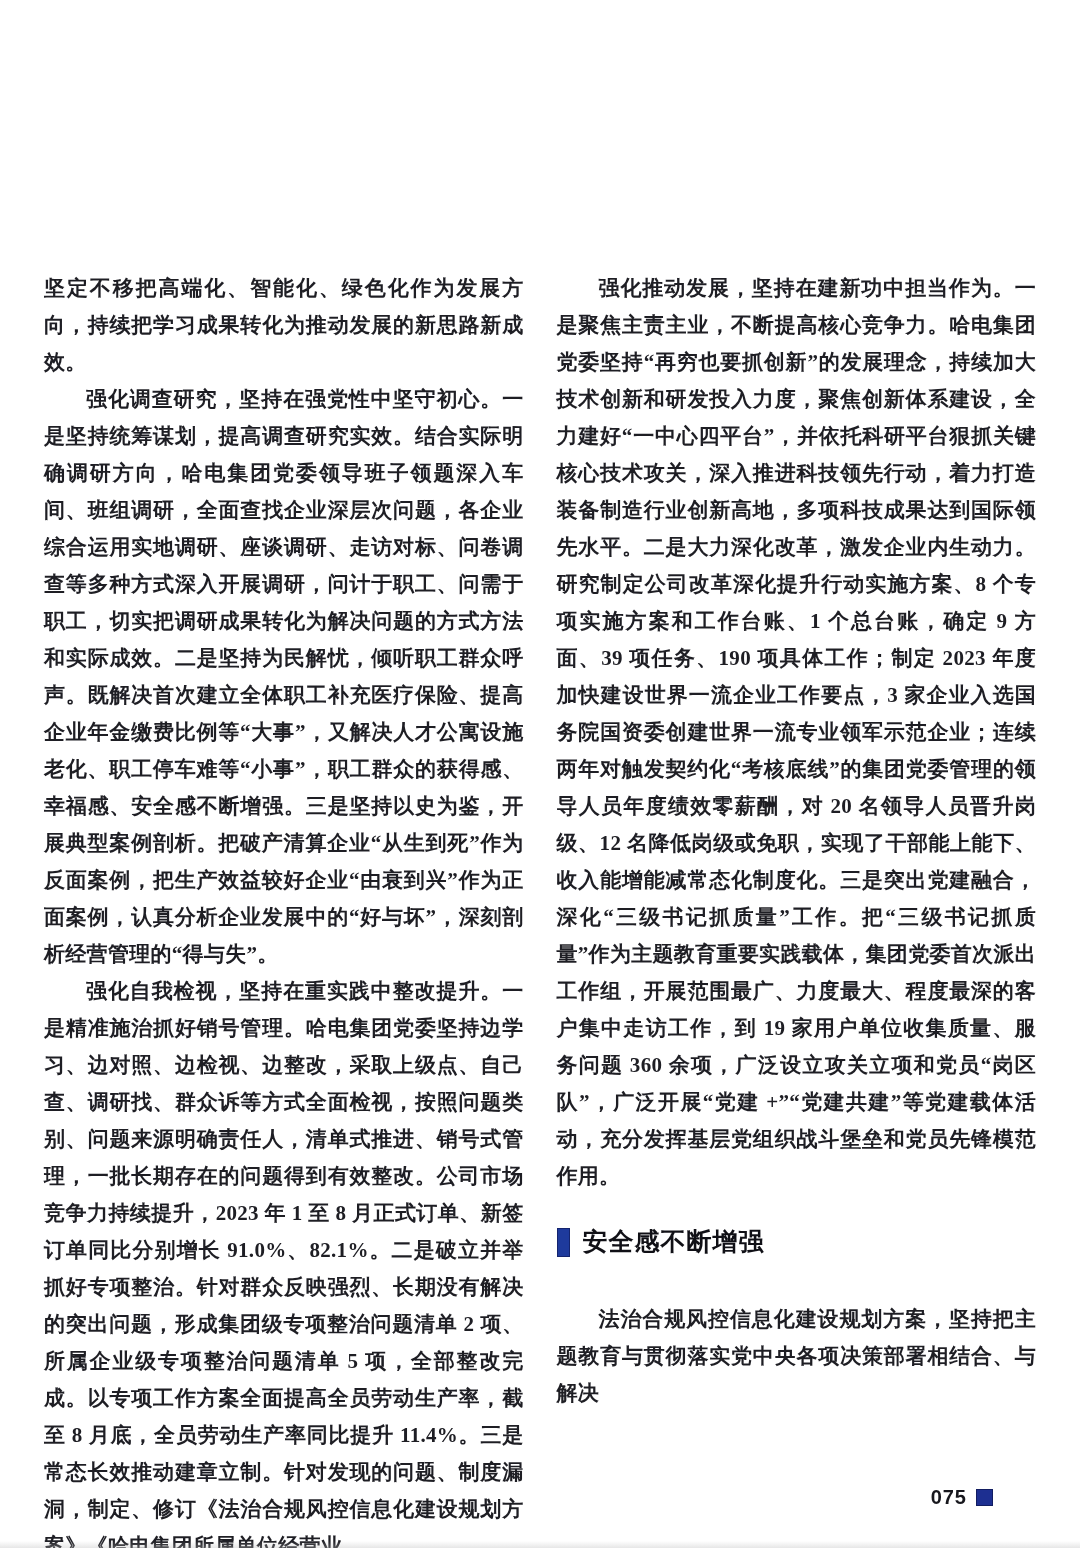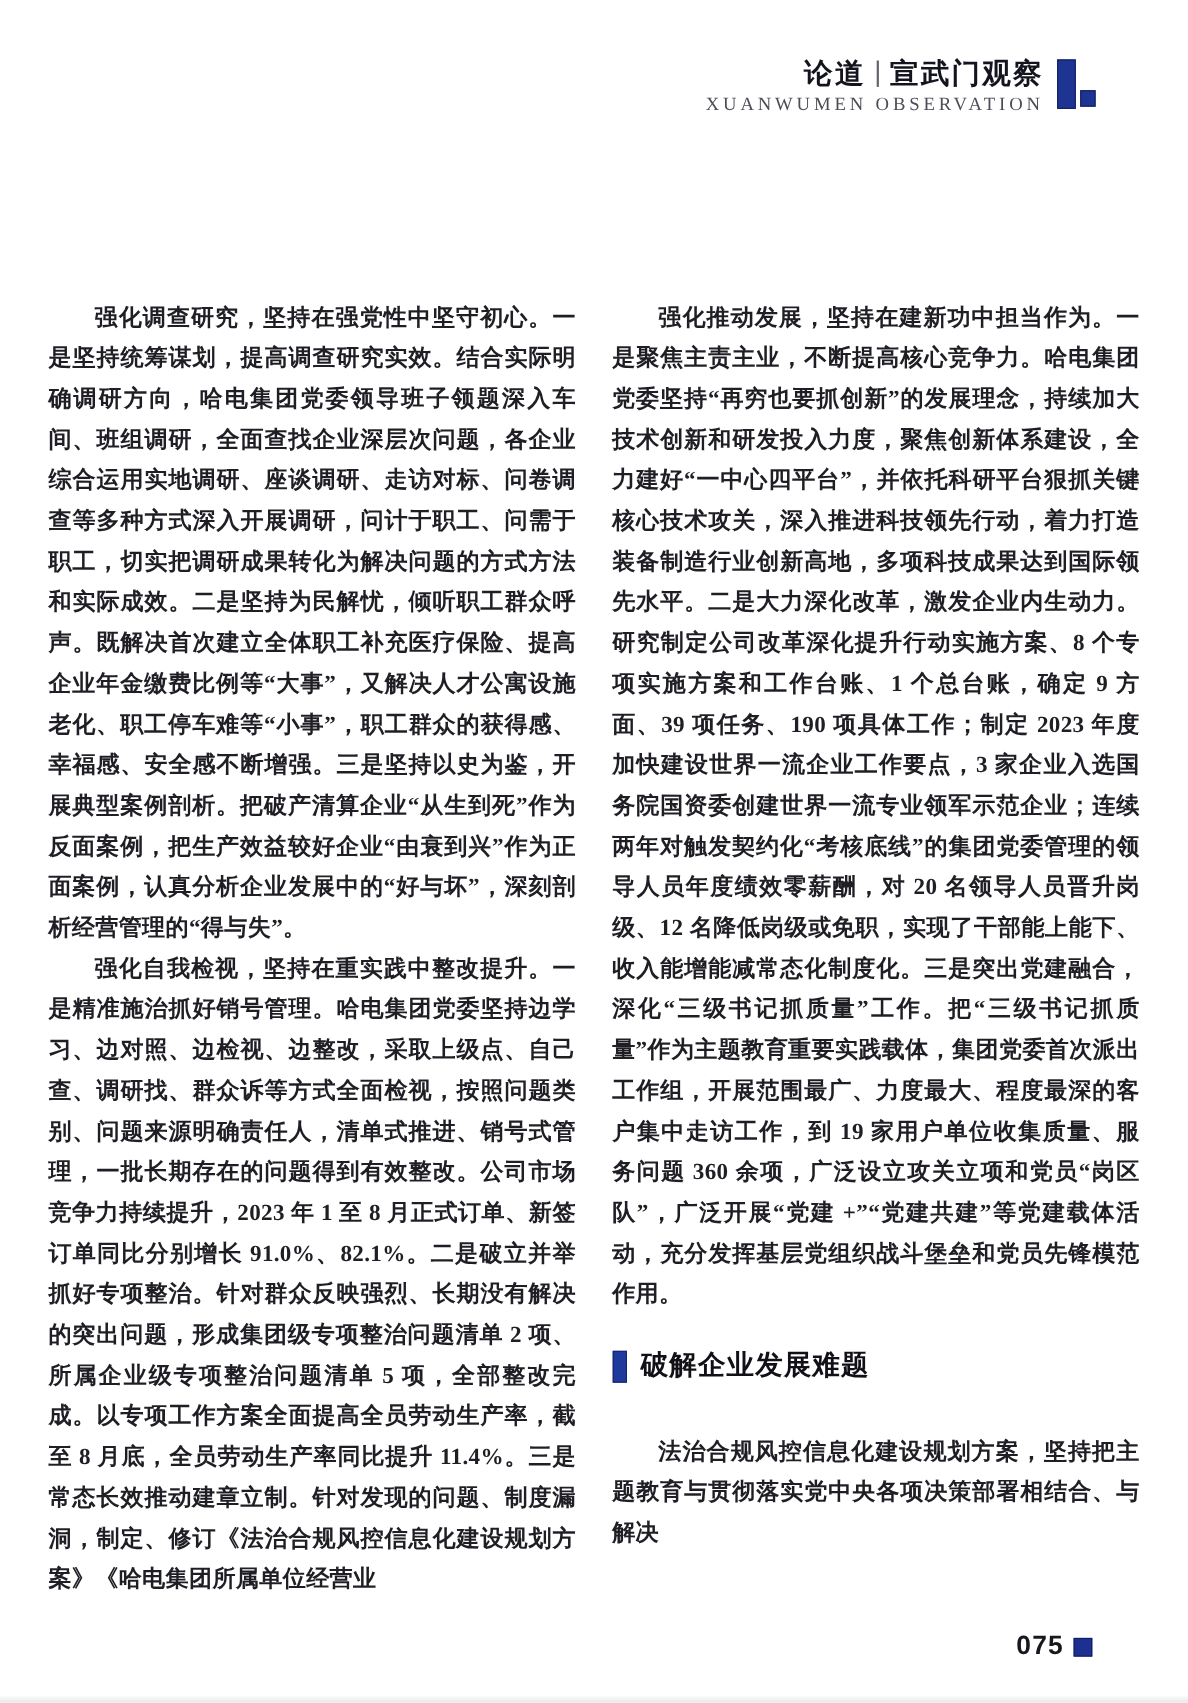--- a/index.html
+++ b/index.html
@@ -83,60 +83,47 @@
     background: #1e3a9c; border: 1px solid #14246e;
   }
 
   
   .footer {
     position: absolute; right: 87px; bottom: 40px;
     display: flex; align-items: center; gap: 9px;
   }
   .footer .page-num {
     font-family: "Liberation Sans", sans-serif;
-    font-size: 24px; font-weight: bold; color: #17171d;
+    font-size: 20px; font-weight: bold; color: #17171d;
     letter-spacing: 1px; line-height: 22px;
   }
   .footer .footer-square {
     width: 15px; height: 15px;
     background: #1d2f91; border: 1px solid #121d61;
   }
 </style>
 </head>
 <body>
 
 <div class="page">
 
-  <header class="header">
-    <div class="header-text">
-      <div class="header-title">
-        <span>论道</span>
-        <span class="divider"></span>
-        <span>宣武门观察</span>
-      </div>
-      <div class="header-subtitle">XUANWUMEN OBSERVATION</div>
-    </div>
-    <div class="brand-mark">
-      <div class="mark-bar"></div>
-      <div class="mark-dot"></div>
-    </div>
-  </header>
 
   <main class="content">
 
     <section class="col">
+      <p class="cont">坚定不移把高端化、智能化、绿色化作为发展方向，持续把学习成果转化为推动发展的新思路新成效。</p>
       <p>强化调查研究，坚持在强党性中坚守初心。一是坚持统筹谋划，提高调查研究实效。结合实际明确调研方向，哈电集团党委领导班子领题深入车间、班组调研，全面查找企业深层次问题，各企业综合运用实地调研、座谈调研、走访对标、问卷调查等多种方式深入开展调研，问计于职工、问需于职工，切实把调研成果转化为解决问题的方式方法和实际成效。二是坚持为民解忧，倾听职工群众呼声。既解决首次建立全体职工补充医疗保险、提高企业年金缴费比例等“大事”，又解决人才公寓设施老化、职工停车难等“小事”，职工群众的获得感、幸福感、安全感不断增强。三是坚持以史为鉴，开展典型案例剖析。把破产清算企业“从生到死”作为反面案例，把生产效益较好企业“由衰到兴”作为正面案例，认真分析企业发展中的“好与坏”，深刻剖析经营管理的“得与失”。</p>
       <p>强化自我检视，坚持在重实践中整改提升。一是精准施治抓好销号管理。哈电集团党委坚持边学习、边对照、边检视、边整改，采取上级点、自己查、调研找、群众诉等方式全面检视，按照问题类别、问题来源明确责任人，清单式推进、销号式管理，一批长期存在的问题得到有效整改。公司市场竞争力持续提升，2023 年 1 至 8 月正式订单、新签订单同比分别增长 91.0%、82.1%。二是破立并举抓好专项整治。针对群众反映强烈、长期没有解决的突出问题，形成集团级专项整治问题清单 2 项、所属企业级专项整治问题清单 5 项，全部整改完成。以专项工作方案全面提高全员劳动生产率，截至 8 月底，全员劳动生产率同比提升 11.4%。三是常态长效推动建章立制。针对发现的问题、制度漏洞，制定、修订《法治合规风控信息化建设规划方案》《哈电集团所属单位经营业</p>
     </section>
 
     <section class="col">
       <p>强化推动发展，坚持在建新功中担当作为。一是聚焦主责主业，不断提高核心竞争力。哈电集团党委坚持“再穷也要抓创新”的发展理念，持续加大技术创新和研发投入力度，聚焦创新体系建设，全力建好“一中心四平台”，并依托科研平台狠抓关键核心技术攻关，深入推进科技领先行动，着力打造装备制造行业创新高地，多项科技成果达到国际领先水平。二是大力深化改革，激发企业内生动力。研究制定公司改革深化提升行动实施方案、8 个专项实施方案和工作台账、1 个总台账，确定 9 方面、39 项任务、190 项具体工作；制定 2023 年度加快建设世界一流企业工作要点，3 家企业入选国务院国资委创建世界一流专业领军示范企业；连续两年对触发契约化“考核底线”的集团党委管理的领导人员年度绩效零薪酬，对 20 名领导人员晋升岗级、12 名降低岗级或免职，实现了干部能上能下、收入能增能减常态化制度化。三是突出党建融合，深化“三级书记抓质量”工作。把“三级书记抓质量”作为主题教育重要实践载体，集团党委首次派出工作组，开展范围最广、力度最大、程度最深的客户集中走访工作，到 19 家用户单位收集质量、服务问题 360 余项，广泛设立攻关立项和党员“岗区队”，广泛开展“党建 +”“党建共建”等党建载体活动，充分发挥基层党组织战斗堡垒和党员先锋模范作用。</p>
       <h2 class="section-heading">
         <span class="bullet"></span>
-        <span>破解企业发展难题</span>
+        <span>安全感不断增强</span>
       </h2>
       <p>法治合规风控信息化建设规划方案，坚持把主题教育与贯彻落实党中央各项决策部署相结合、与解决</p>
     </section>
 
   </main>
 
   <footer class="footer">
     <span class="page-num">075</span>
     <span class="footer-square"></span>
   </footer>

